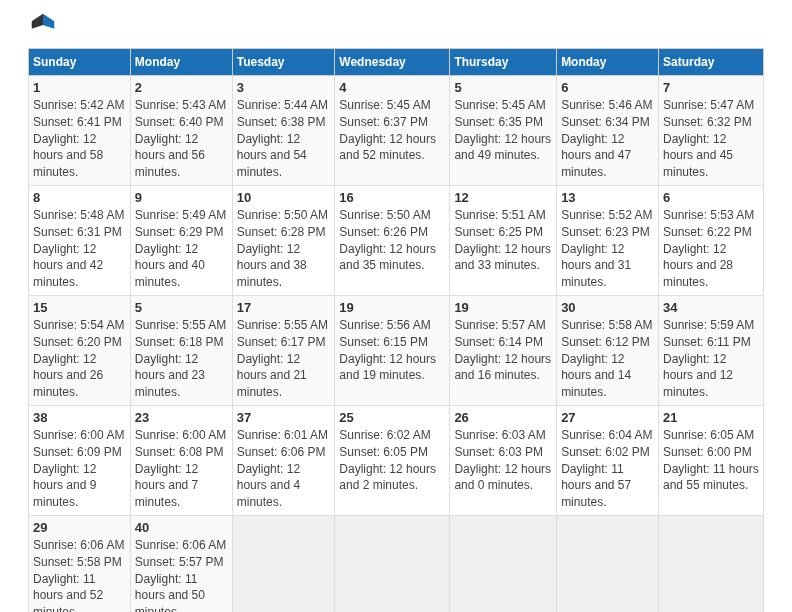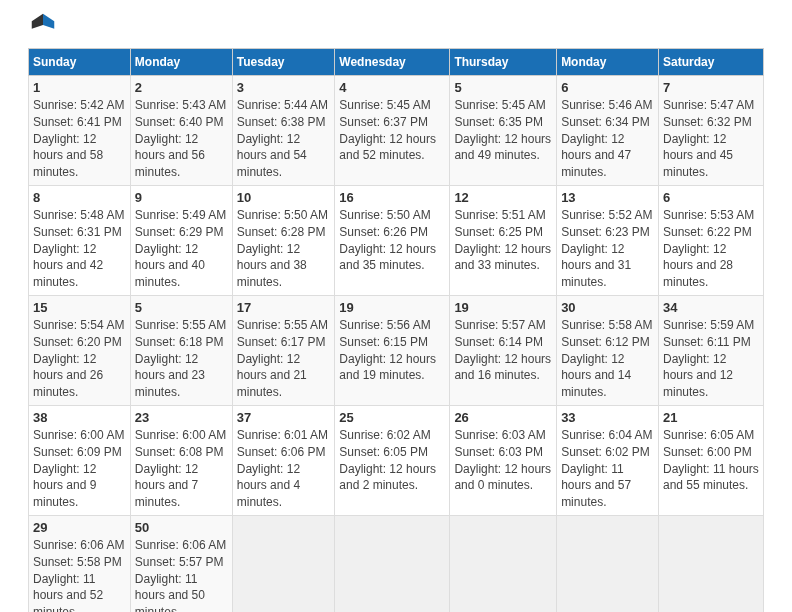--- a/index.html
+++ b/index.html
@@ -237,35 +237,35 @@
           </td>
           <td>
             <span class="day-number">25</span>
 <div class="day-info">Sunrise: 6:02 AM<br>Sunset: 6:05 PM<br>Daylight: 12 hours and 2 minutes.</div>
           </td>
           <td>
             <span class="day-number">26</span>
 <div class="day-info">Sunrise: 6:03 AM<br>Sunset: 6:03 PM<br>Daylight: 12 hours and 0 minutes.</div>
           </td>
           <td>
-            <span class="day-number">33</span>
+            <span class="day-number">27</span>
 <div class="day-info">Sunrise: 6:04 AM<br>Sunset: 6:02 PM<br>Daylight: 11 hours and 57 minutes.</div>
           </td>
           <td>
             <span class="day-number">21</span>
 <div class="day-info">Sunrise: 6:05 AM<br>Sunset: 6:00 PM<br>Daylight: 11 hours and 55 minutes.</div>
           </td>
         </tr>
         <tr>
           <td>
             <span class="day-number">29</span>
 <div class="day-info">Sunrise: 6:06 AM<br>Sunset: 5:58 PM<br>Daylight: 11 hours and 52 minutes.</div>
           </td>
           <td>
-            <span class="day-number">50</span>
+            <span class="day-number">40</span>
 <div class="day-info">Sunrise: 6:06 AM<br>Sunset: 5:57 PM<br>Daylight: 11 hours and 50 minutes.</div>
           </td>
           <td class="empty-cell"></td>
           <td class="empty-cell"></td>
           <td class="empty-cell"></td>
           <td class="empty-cell"></td>
           <td class="empty-cell"></td>
         </tr>
       </tbody>
   </table>

